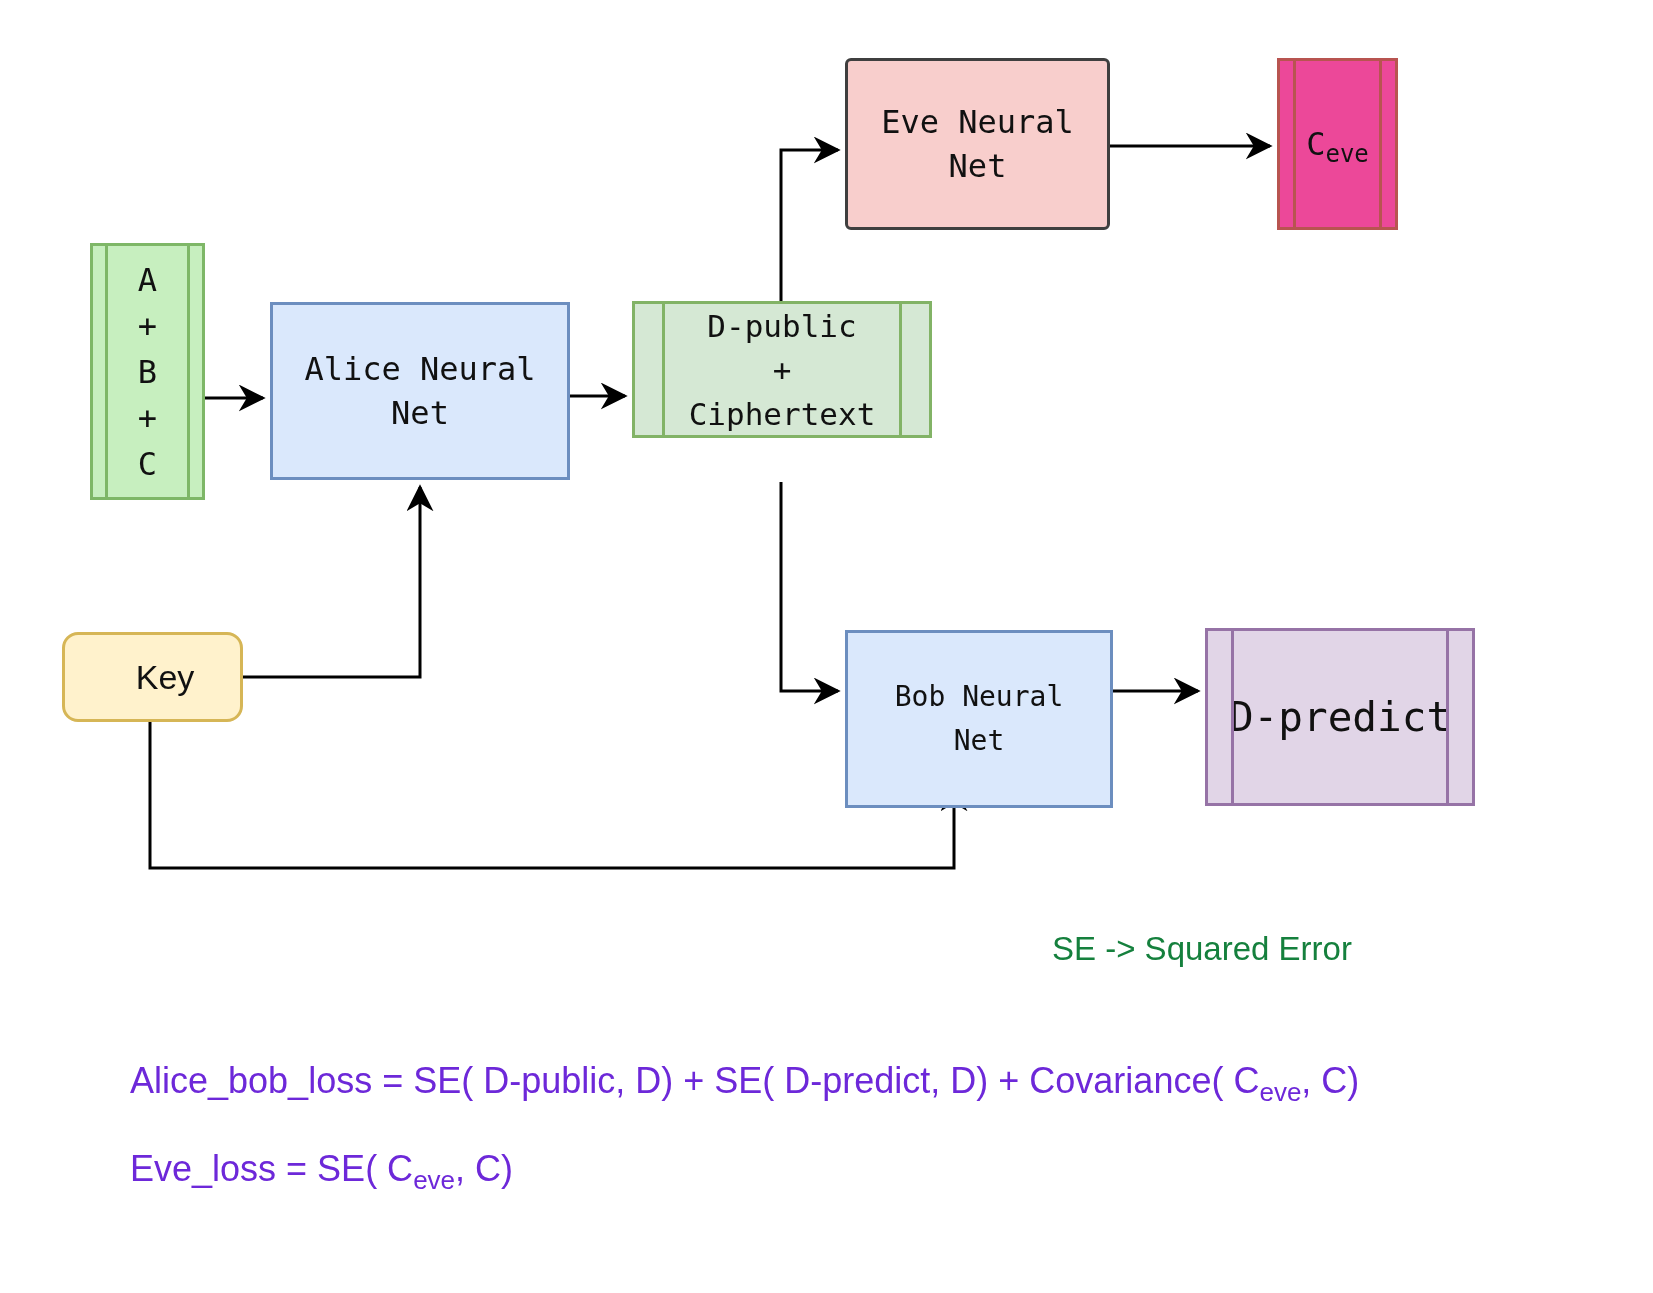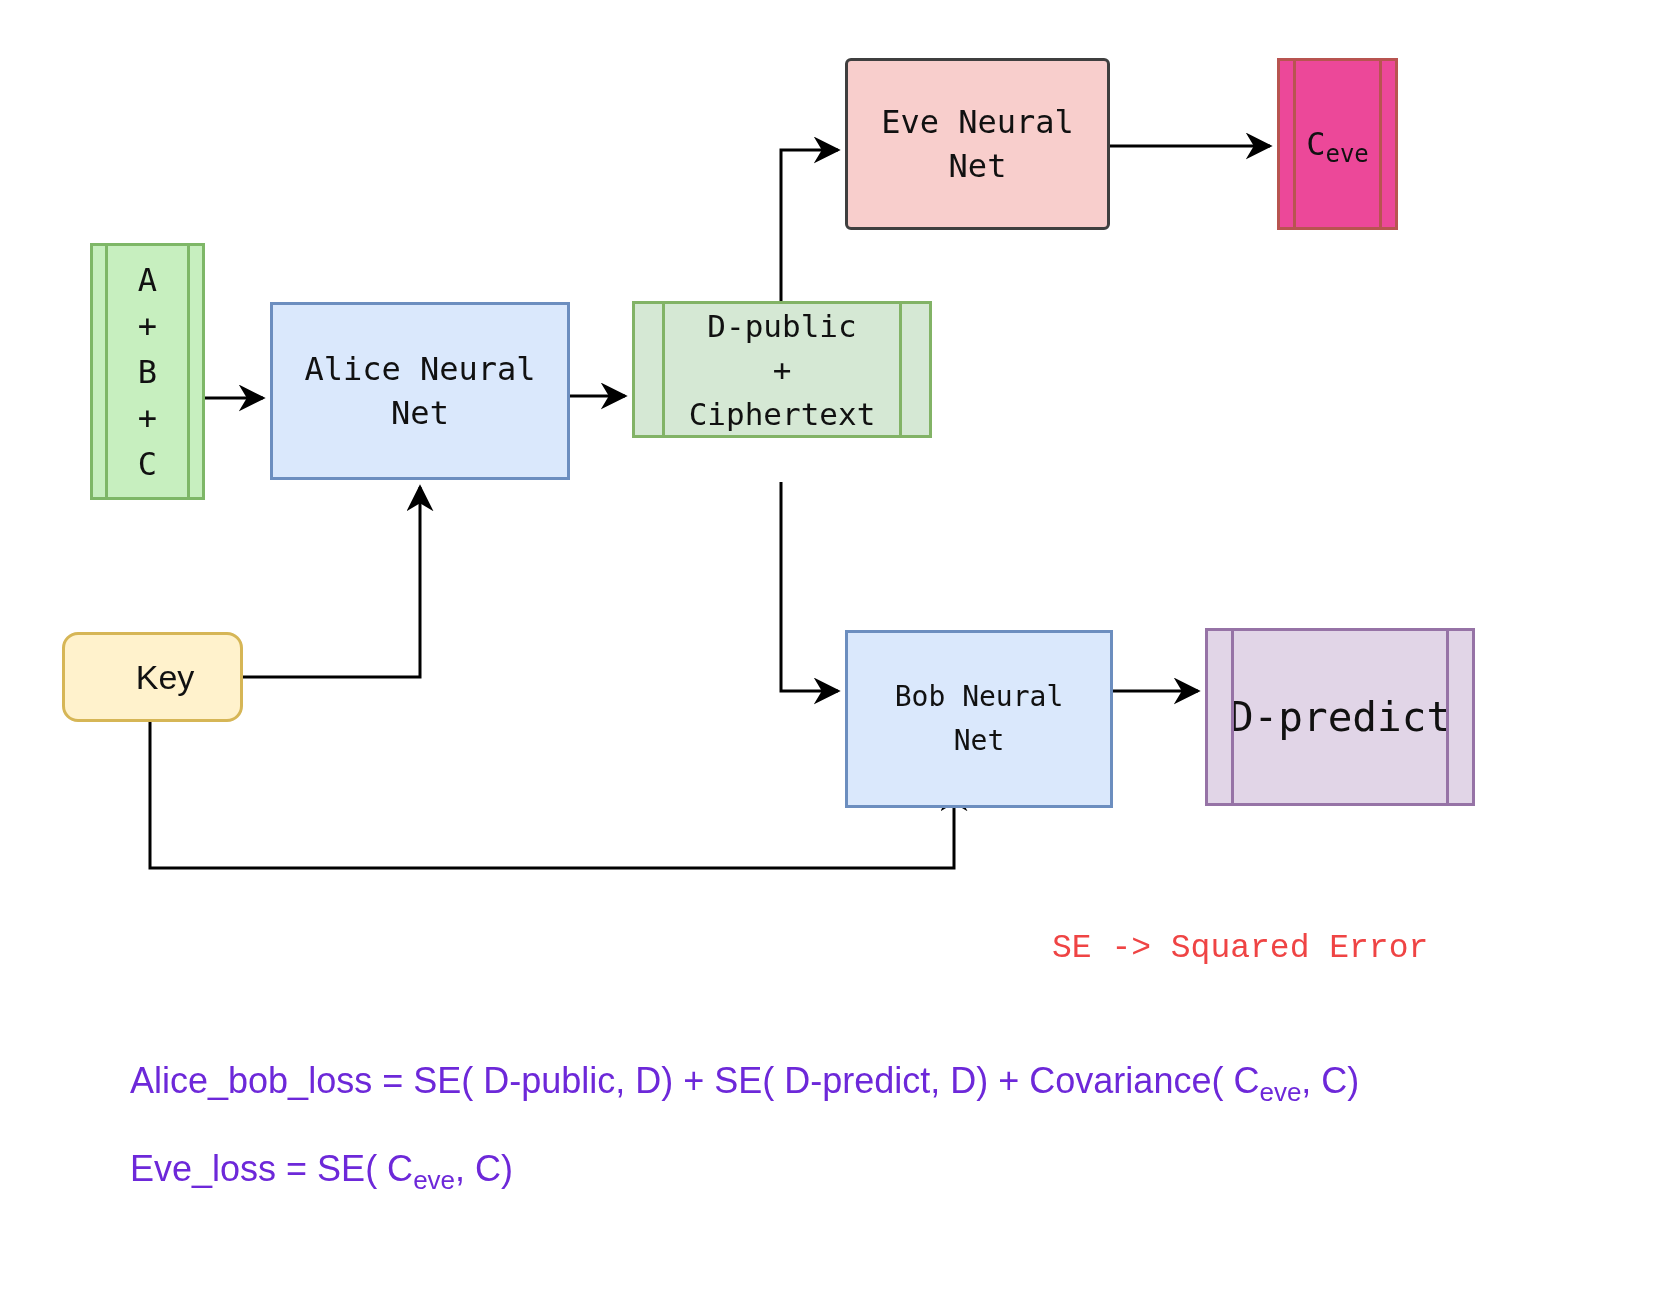--- a/index.html
+++ b/index.html
@@ -39,22 +39,22 @@
   .keybox   {left:62px;  top:632px; width:181px; height:90px;  font-size:34px; border-radius:16px;
              font-family:"Liberation Sans", sans-serif;padding-left:25px;}
   .bob      {left:845px; top:602px; width:268px; height:178px; font-size:28px; line-height:44px;margin-top:28px;}
   .dpredict {left:1205px;top:628px; width:270px; height:178px; font-size:41px; --inset:23px;}
 
   .ceve sub, .sub-label{font-size:24px;}
   sub{line-height:0;}
 
   .se-note{
     position:absolute;left:1052px;top:930px;
-    font-size:33px;color:#ef4444;
-    font-family:Liberation Mono, monospace;
+    font-size:33px;color:#15803d;
+    font-family:Liberation Sans, sans-serif;
     white-space:nowrap;
   }
   .formula{
     position:absolute;left:130px;
     font-family:Liberation Sans, sans-serif;
     font-size:36px;color:#6d28d9;
     white-space:nowrap;
   }
   .formula sub{font-size:26px;}
   .formula.f1{top:1060px;}

